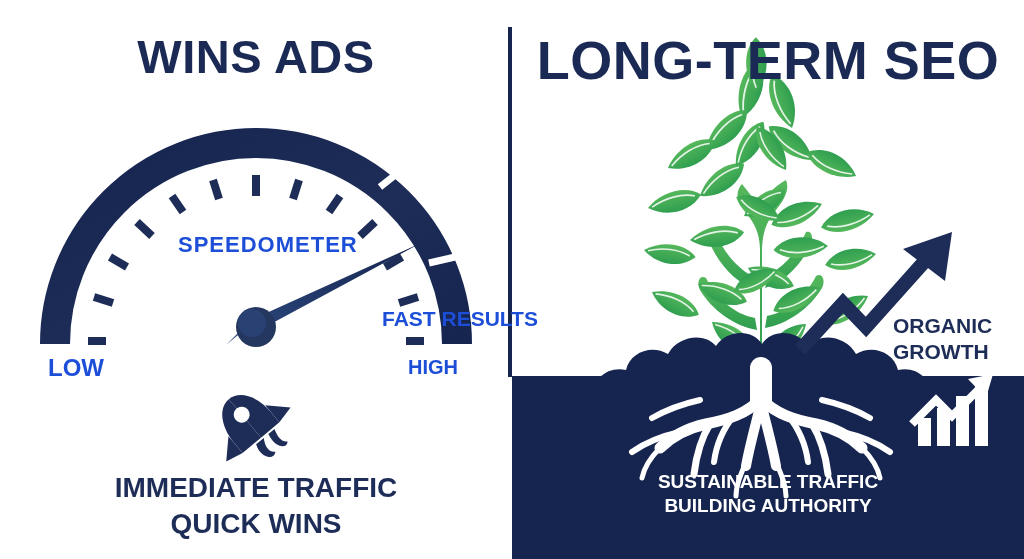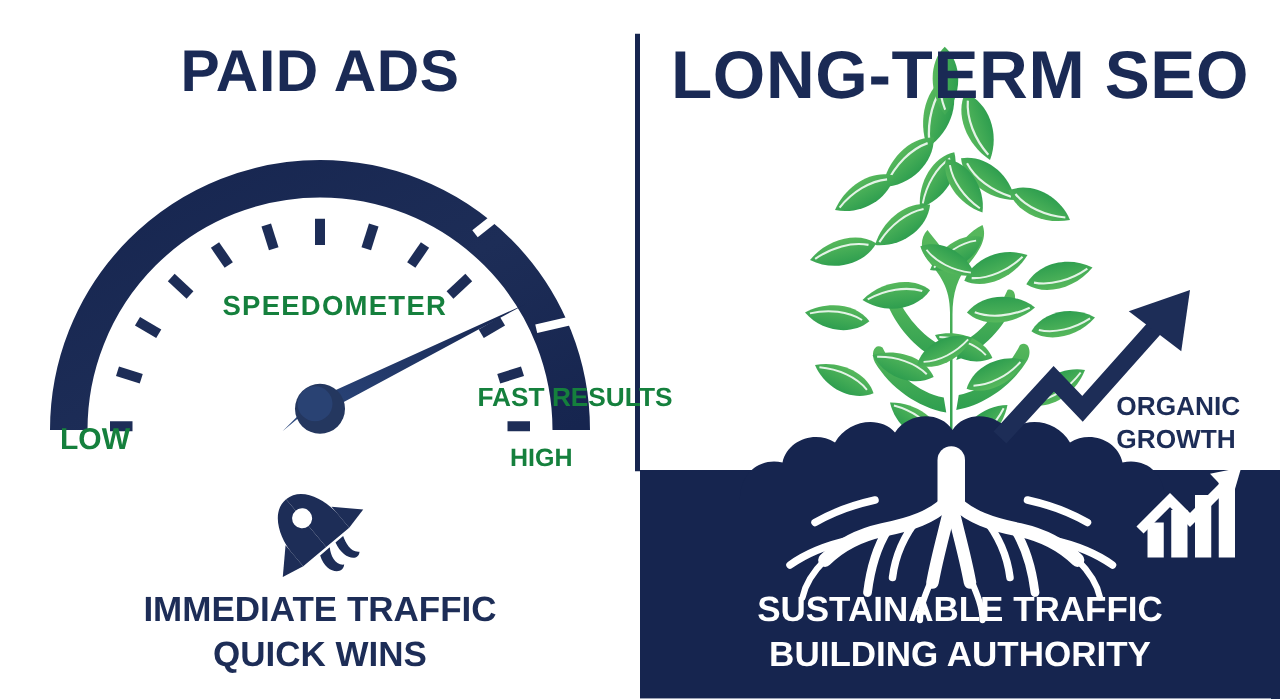--- a/index.html
+++ b/index.html
@@ -32,38 +32,38 @@
     letter-spacing:0.5px;
     white-space:nowrap;
     text-align:center;
     line-height:1;
   }
   #title-left{left:0;width:512px;top:33px;font-size:47px;}
   #title-right{left:512px;width:512px;top:33px;font-size:54px;}
 
   
   .gauge-label{
-    position:absolute;color:#15803d;font-weight:bold;white-space:nowrap;
+    position:absolute;color:#1d4ed8;font-weight:bold;white-space:nowrap;
     line-height:1.05;
   }
   #lbl-speedometer{left:178px;top:233px;font-size:22px;letter-spacing:1px;}
-  #lbl-low{left:48px;top:339px;font-size:24px;}
+  #lbl-low{left:48px;top:355px;font-size:24px;}
   #lbl-high{left:408px;top:357px;font-size:20px;}
   #lbl-fast-results{left:342px;top:308px;font-size:21px;text-align:center;width:84px;margin-left:40px;}
 
   
   .caption{
     position:absolute;text-align:center;font-weight:bold;
     line-height:1.28;white-space:pre-line;
   }
   #caption-left{
     left:0;width:512px;top:470px;font-size:28px;color:#1d2d57;
   }
   #caption-right{
-    left:512px;width:512px;top:470px;font-size:28px;color:#ffffff;
+    left:512px;width:512px;top:470px;font-size:19px;color:#ffffff;
   }
 
   
   #lbl-organic-growth{
     position:absolute;left:893px;top:313px;font-size:21px;font-weight:bold;
     color:#1d2d57;line-height:1.22;white-space:pre-line;
   }
 
   
   .art{position:absolute;left:0;top:0;width:1024px;height:559px;pointer-events:none;}
@@ -261,21 +261,21 @@
       <rect x="918" y="418" width="13" height="28"></rect>
       <rect x="937" y="408" width="13" height="38"></rect>
       <rect x="956" y="396" width="13" height="50"></rect>
       <rect x="975" y="382" width="13" height="64"></rect>
       <path d="M 912 424 L 936 400 L 952 416 L 980 388" fill="none" stroke="#ffffff" stroke-width="8" stroke-linejoin="miter"></path>
       <path d="M 990 377 L 972 381 L 984 395 Z"></path>
       <path d="M 993 374 L 968 379 L 986 398 Z"></path>
     </g>
   </svg>
 
-  <div class="title" id="title-left">PAID ADS</div>
+  <div class="title" id="title-left">WINS ADS</div>
 
   <div class="title" id="title-right">LONG-TERM SEO</div>
 
   <div class="gauge-label" id="lbl-speedometer">SPEEDOMETER</div>
 
   <div class="gauge-label" id="lbl-low">LOW</div>
 
   <div class="gauge-label" id="lbl-high">HIGH</div>
 
   <div class="gauge-label" id="lbl-fast-results">FAST RESULTS</div>

